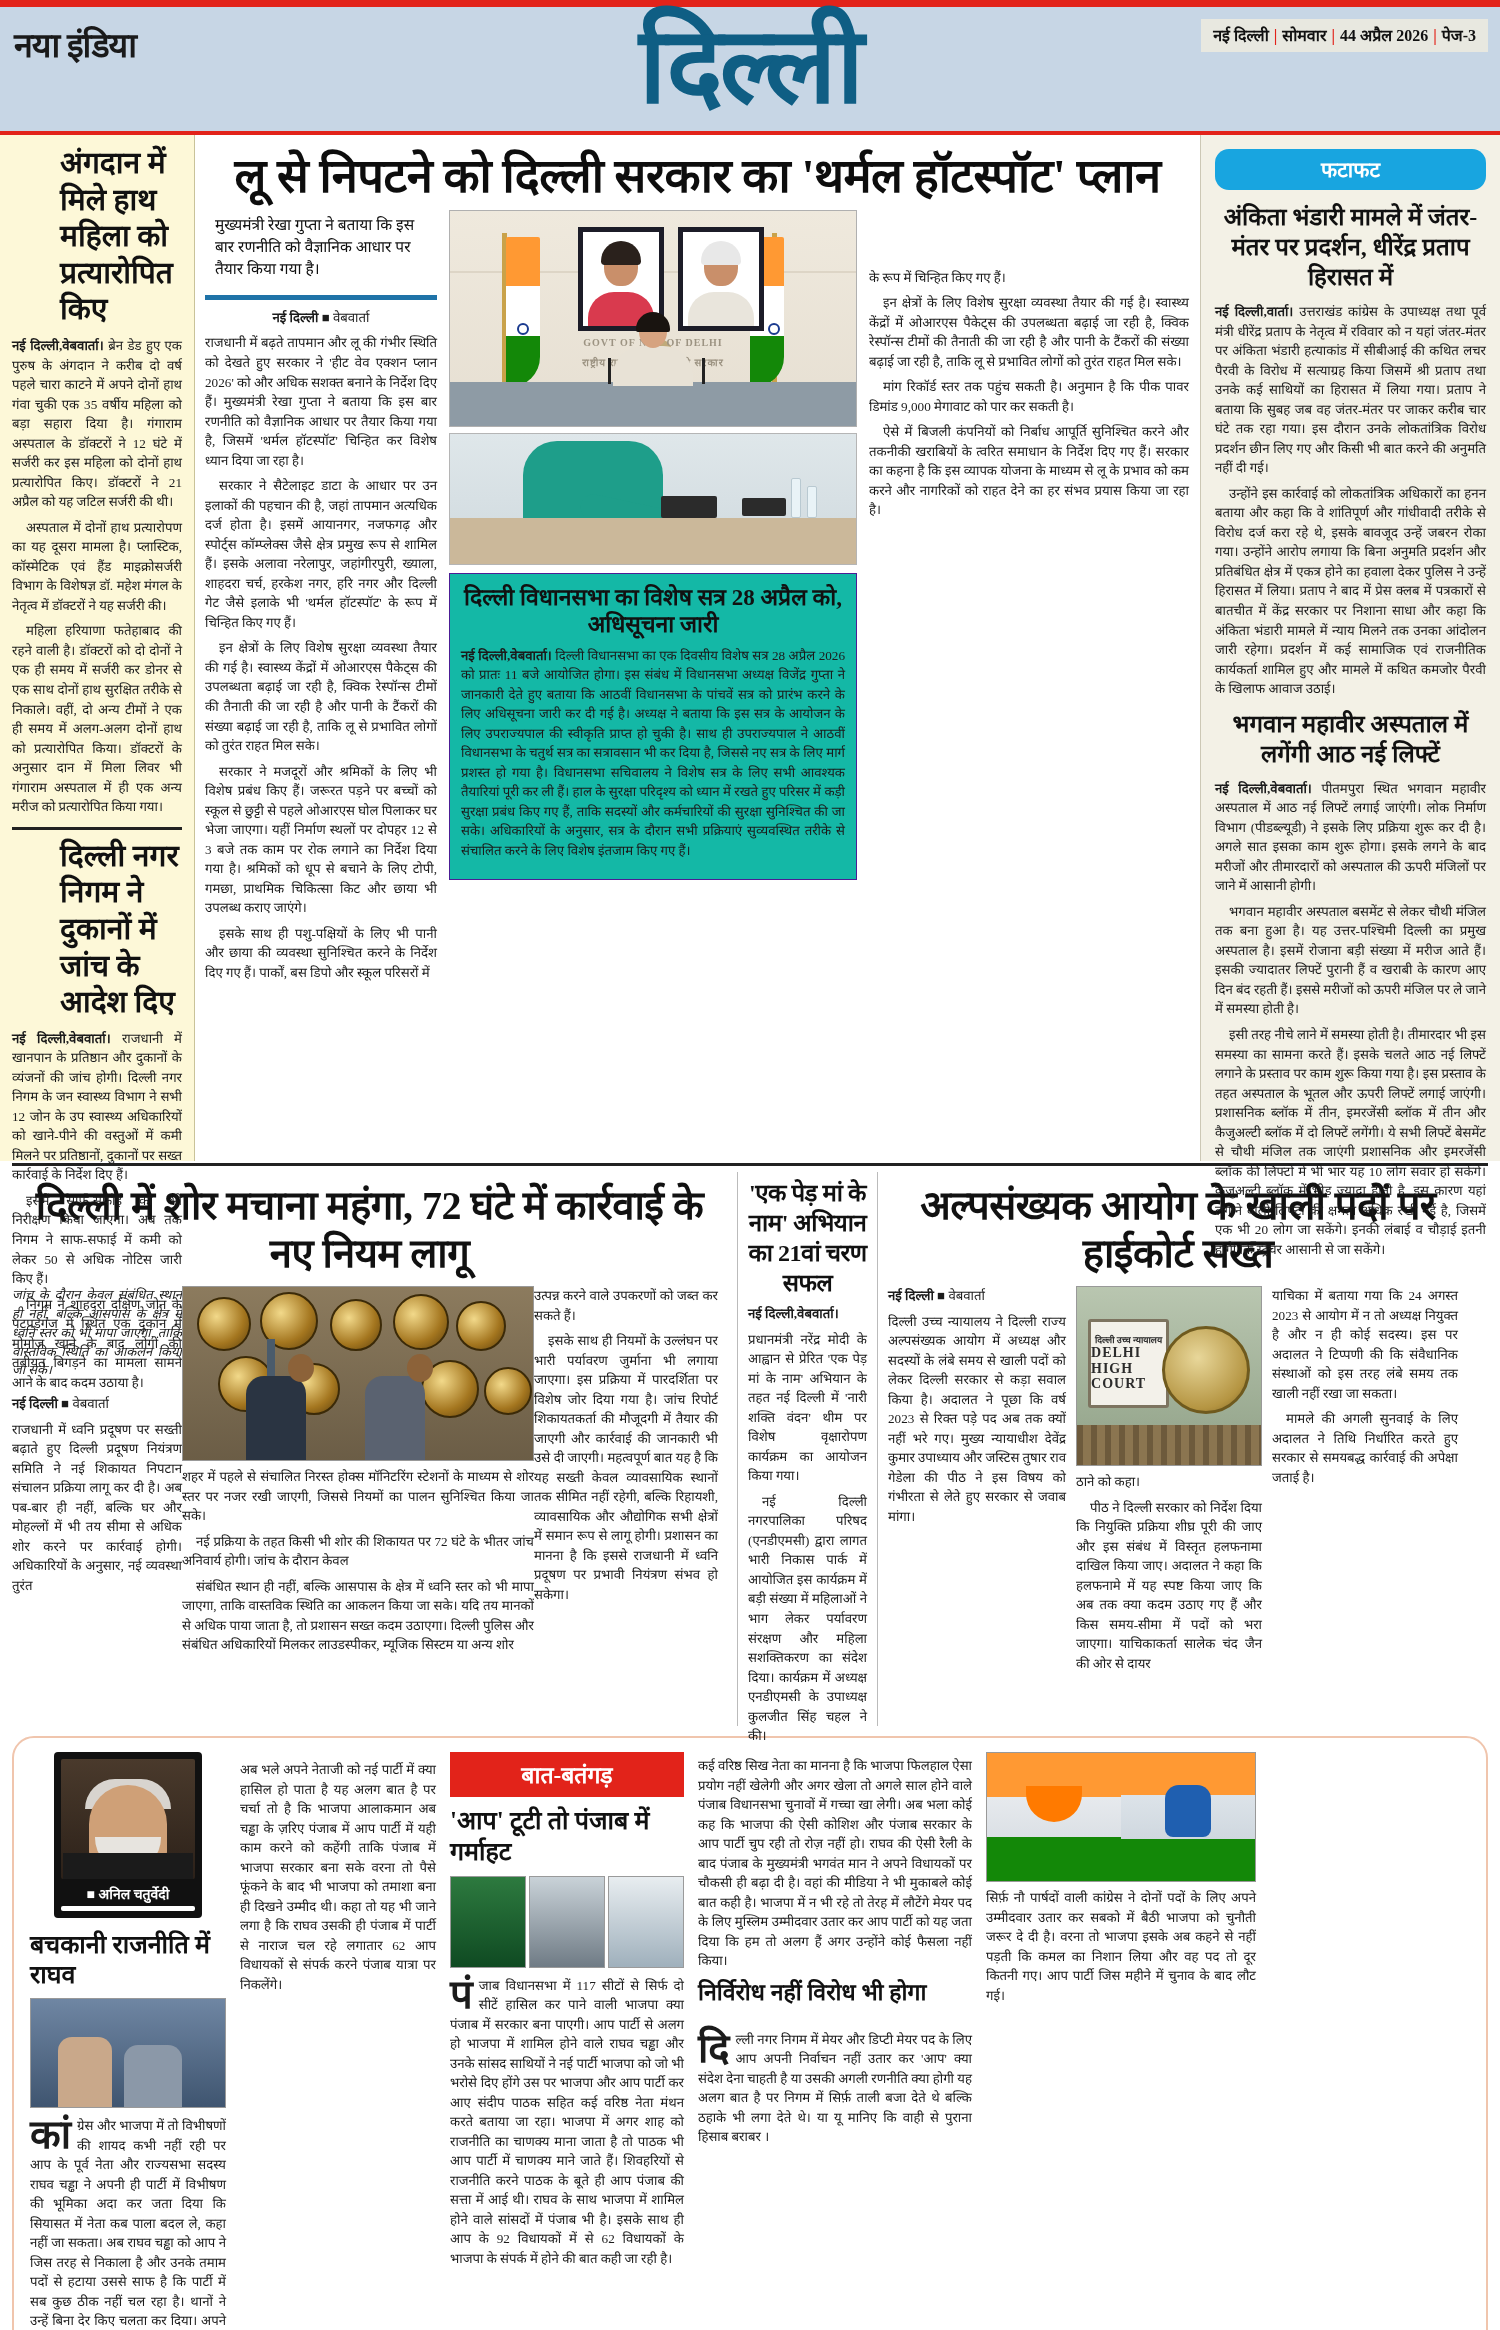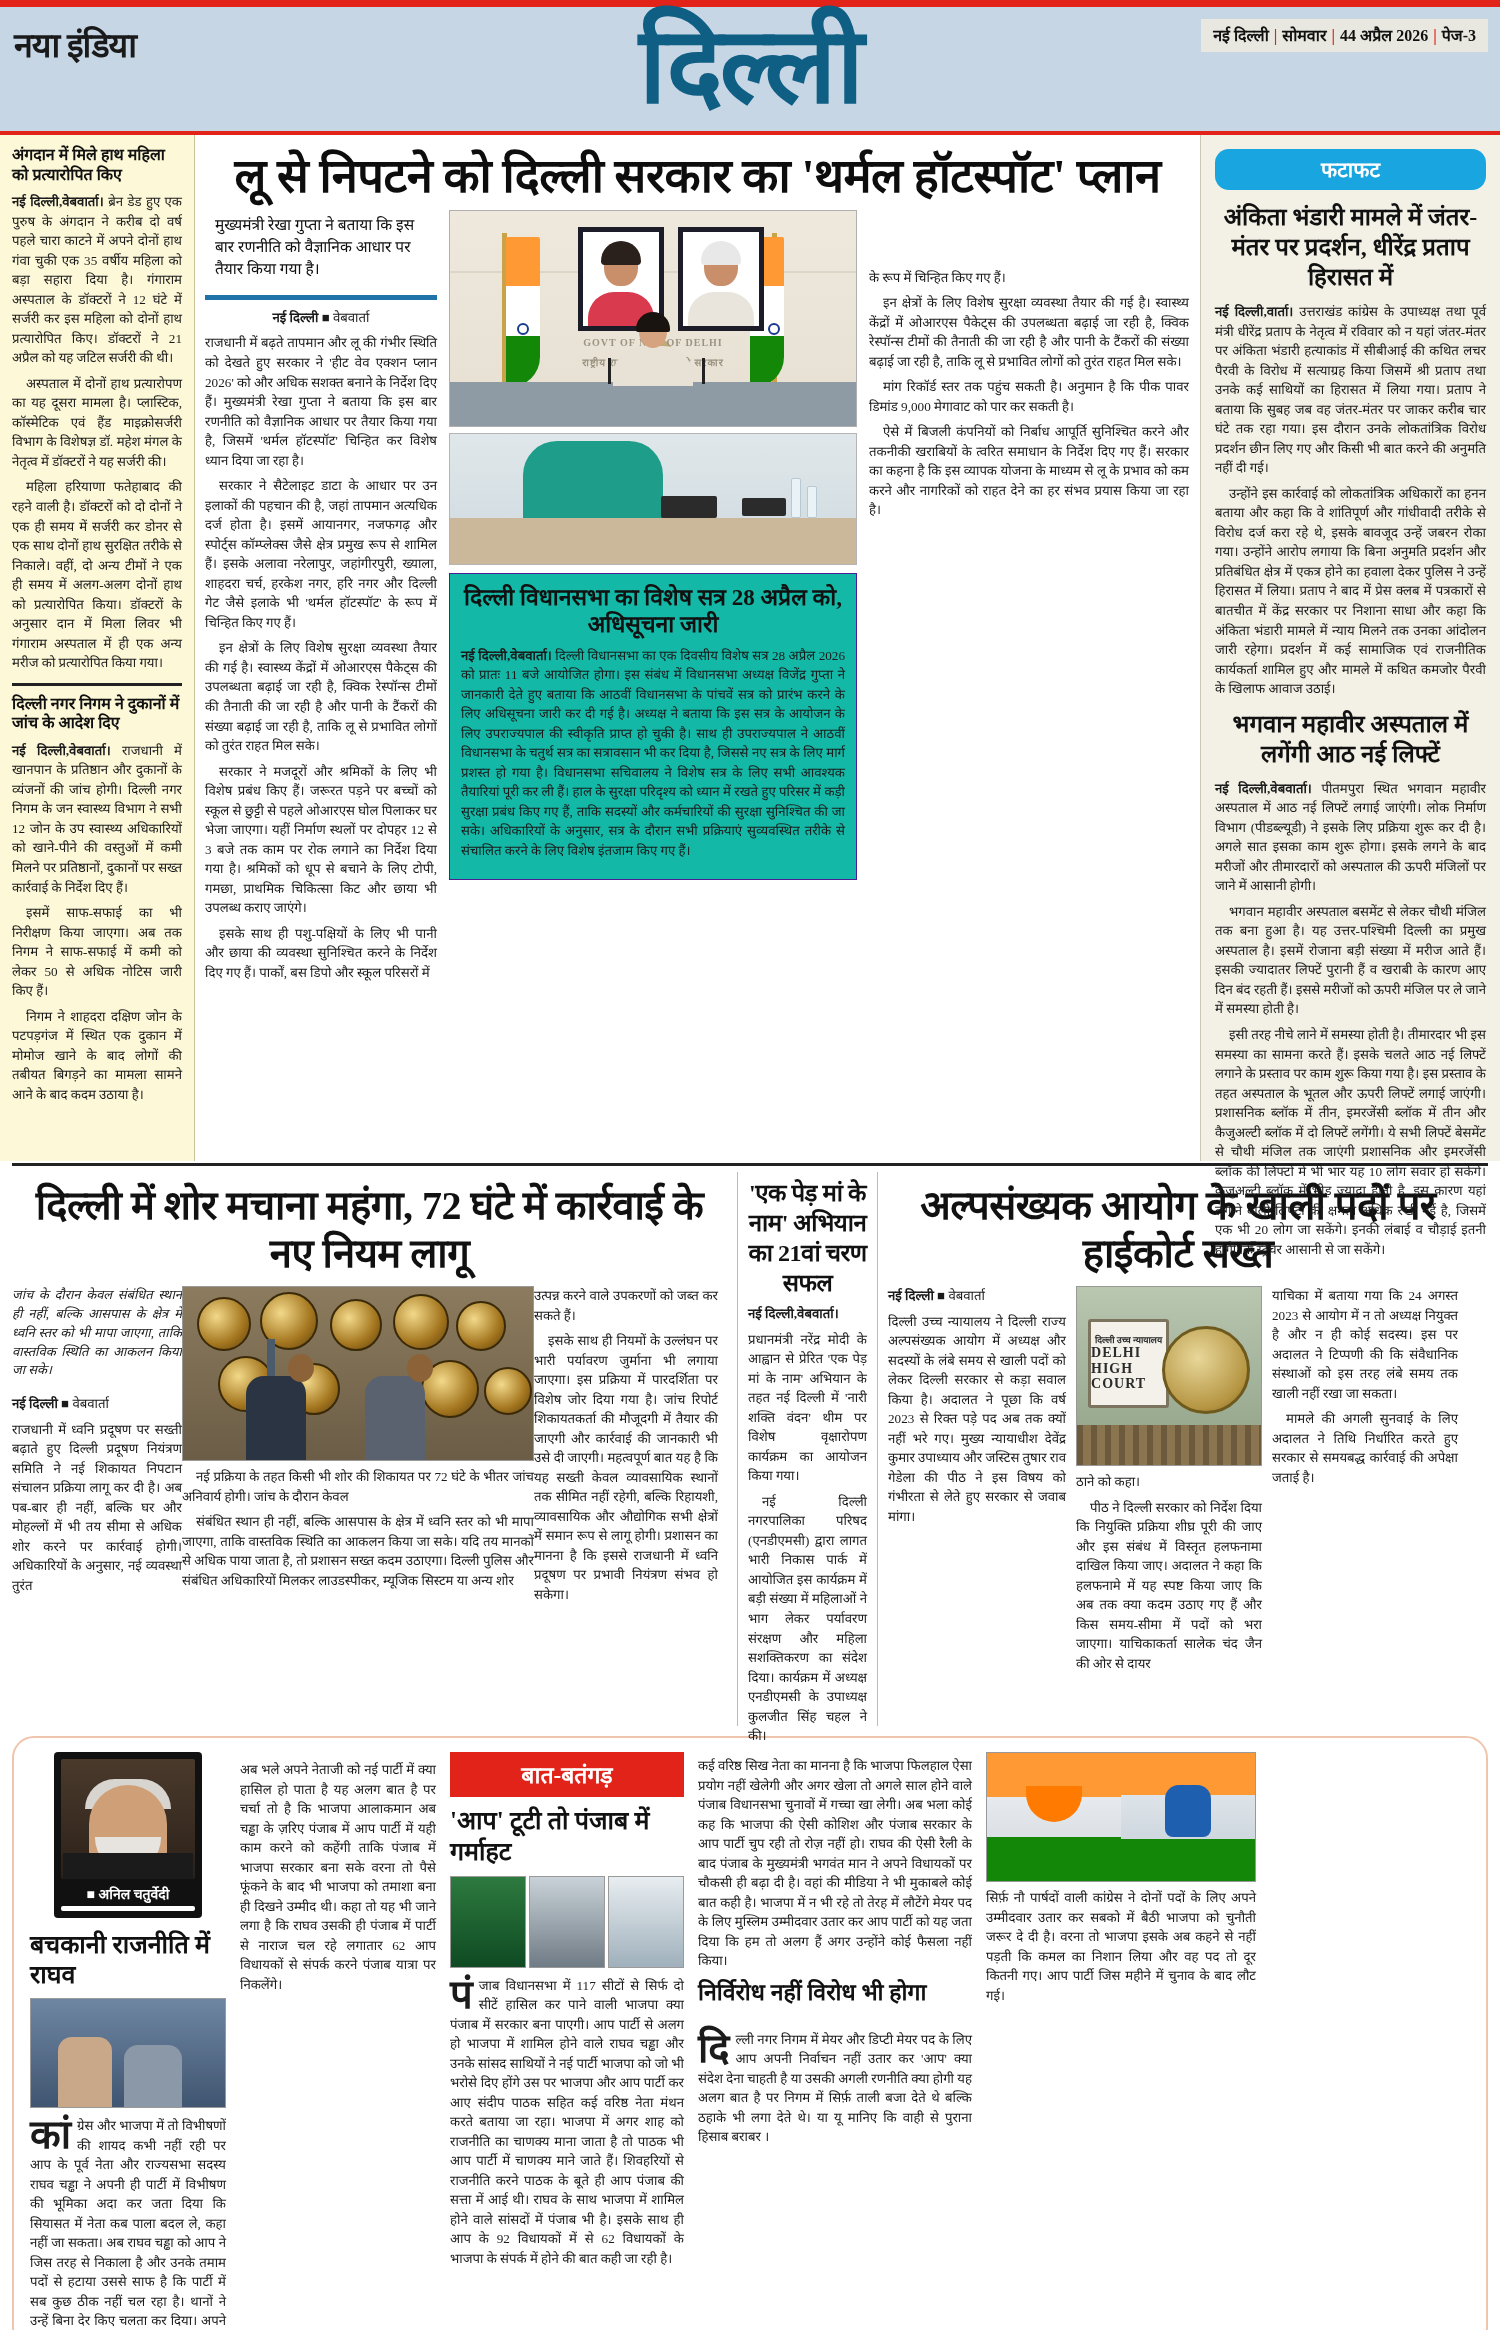--- a/index.html
+++ b/index.html
@@ -45,22 +45,22 @@
   
   .rail-left {
     width: 195px; background:#fdf8d8; padding:10px 12px 12px;
     border-right:1px solid #c9c39a;
   }
   .rail-right {
     width: 300px; background:#f3f1e6; padding:0 14px 12px;
     border-left:1px solid #ccc8b5;
   }
   .rail-head {
-    font-weight:700; font-size:16px; line-height:1.22; color:#111;
-    margin-bottom:8px; font-family:"Liberation Serif",serif;
+    font-weight:700; font-size:30px; line-height:1.22; color:#111;
+    margin-bottom:8px; font-family:"Liberation Serif",serif;margin-left:48px;
   }
   .badge-fatafat {
     background:#18a5e0; color:#fff; text-align:center;
     font-weight:700; font-size:21px; padding:6px 0 7px;
     border-radius:14px; margin:14px 0 12px;
   }
   .rail-sub {
     font-weight:700; font-size:24px; line-height:1.25; text-align:center;
     margin-bottom:10px;
   }
@@ -403,20 +403,21 @@
             <div class="speaker" style="left:30%;top:44%;width:52px;height:52px;"></div>
             <div class="speaker" style="left:68%;top:42%;width:58px;height:58px;"></div>
             <div class="speaker" style="left:86%;top:46%;width:48px;height:48px;"></div>
             <div class="ladder" style="left:24%;top:30%;height:70%;"></div>
             <div class="man" style="left:18%;"></div>
             <div class="head2" style="left:30%;"></div>
             <div class="man" style="left:52%;background:#5a6270;"></div>
             <div class="head2" style="left:64%;"></div>
           </div>
           <div class="bt" style="margin-top:6px;">
+            <p class="noind">शहर में पहले से संचालित निरस्त होक्स मॉनिटरिंग स्टेशनों के माध्यम से शोर स्तर पर नजर रखी जाएगी, जिससे नियमों का पालन सुनिश्चित किया जा सके।</p>
             <p>नई प्रक्रिया के तहत किसी भी शोर की शिकायत पर 72 घंटे के भीतर जांच अनिवार्य होगी। जांच के दौरान केवल</p>
             <p>संबंधित स्थान ही नहीं, बल्कि आसपास के क्षेत्र में ध्वनि स्तर को भी मापा जाएगा, ताकि वास्तविक स्थिति का आकलन किया जा सके। यदि तय मानकों से अधिक पाया जाता है, तो प्रशासन सख्त कदम उठाएगा। दिल्ली पुलिस और संबंधित अधिकारियों मिलकर लाउडस्पीकर, म्यूजिक सिस्टम या अन्य शोर</p>
           </div>
         </div>
         <div style="width:184px;">
           <div class="bt">
             <p class="noind">उत्पन्न करने वाले उपकरणों को जब्त कर सकते हैं।</p>
             <p>इसके साथ ही नियमों के उल्लंघन पर भारी पर्यावरण जुर्माना भी लगाया जाएगा। इस प्रक्रिया में पारदर्शिता पर विशेष जोर दिया गया है। जांच रिपोर्ट शिकायतकर्ता की मौजूदगी में तैयार की जाएगी और कार्रवाई की जानकारी भी उसे दी जाएगी। महत्वपूर्ण बात यह है कि यह सख्ती केवल व्यावसायिक स्थानों तक सीमित नहीं रहेगी, बल्कि रिहायशी, व्यावसायिक और औद्योगिक सभी क्षेत्रों में समान रूप से लागू होगी। प्रशासन का मानना है कि इससे राजधानी में ध्वनि प्रदूषण पर प्रभावी नियंत्रण संभव हो सकेगा।</p>
           </div>
         </div>

